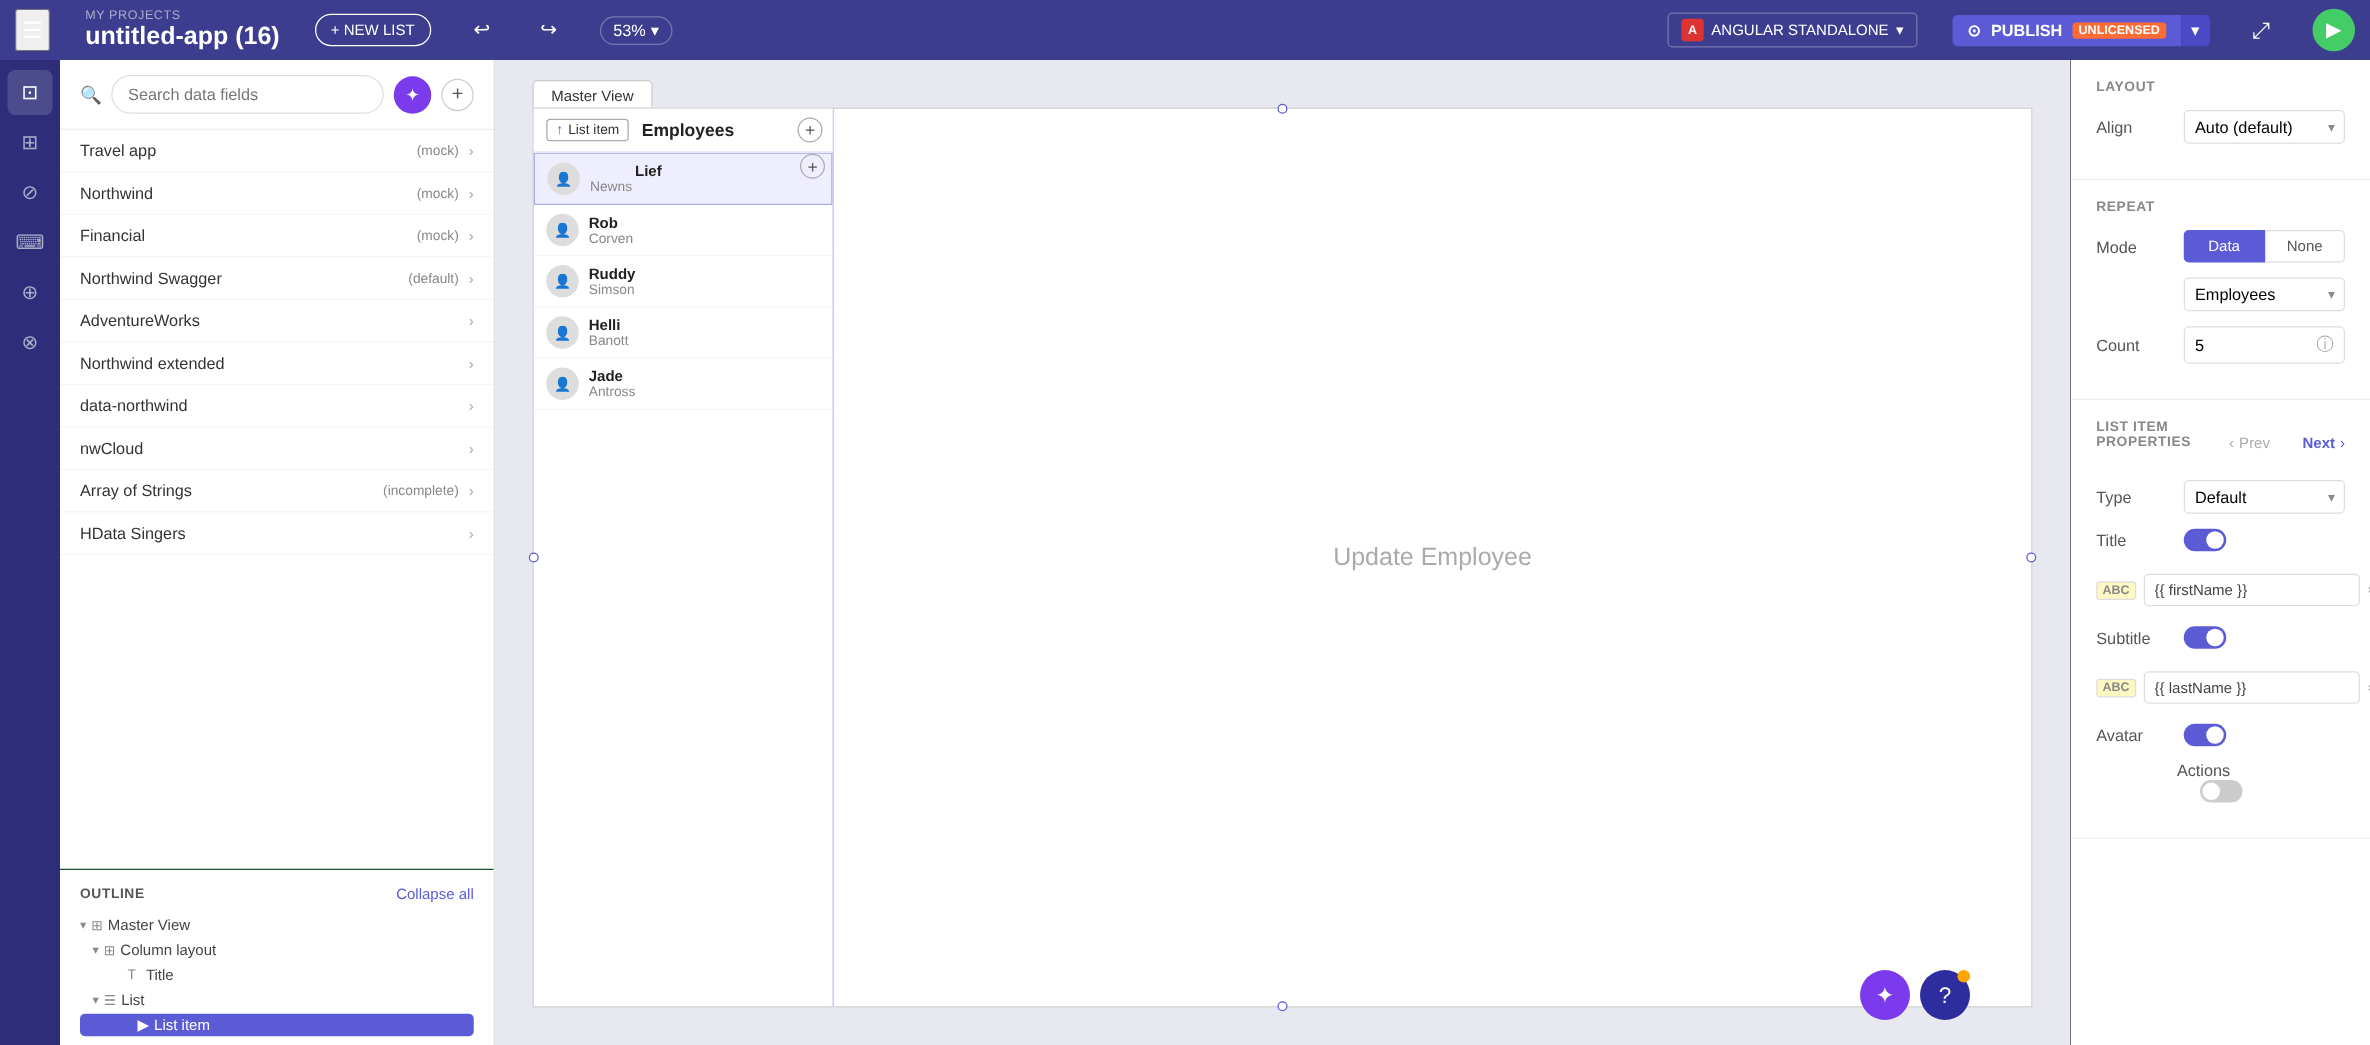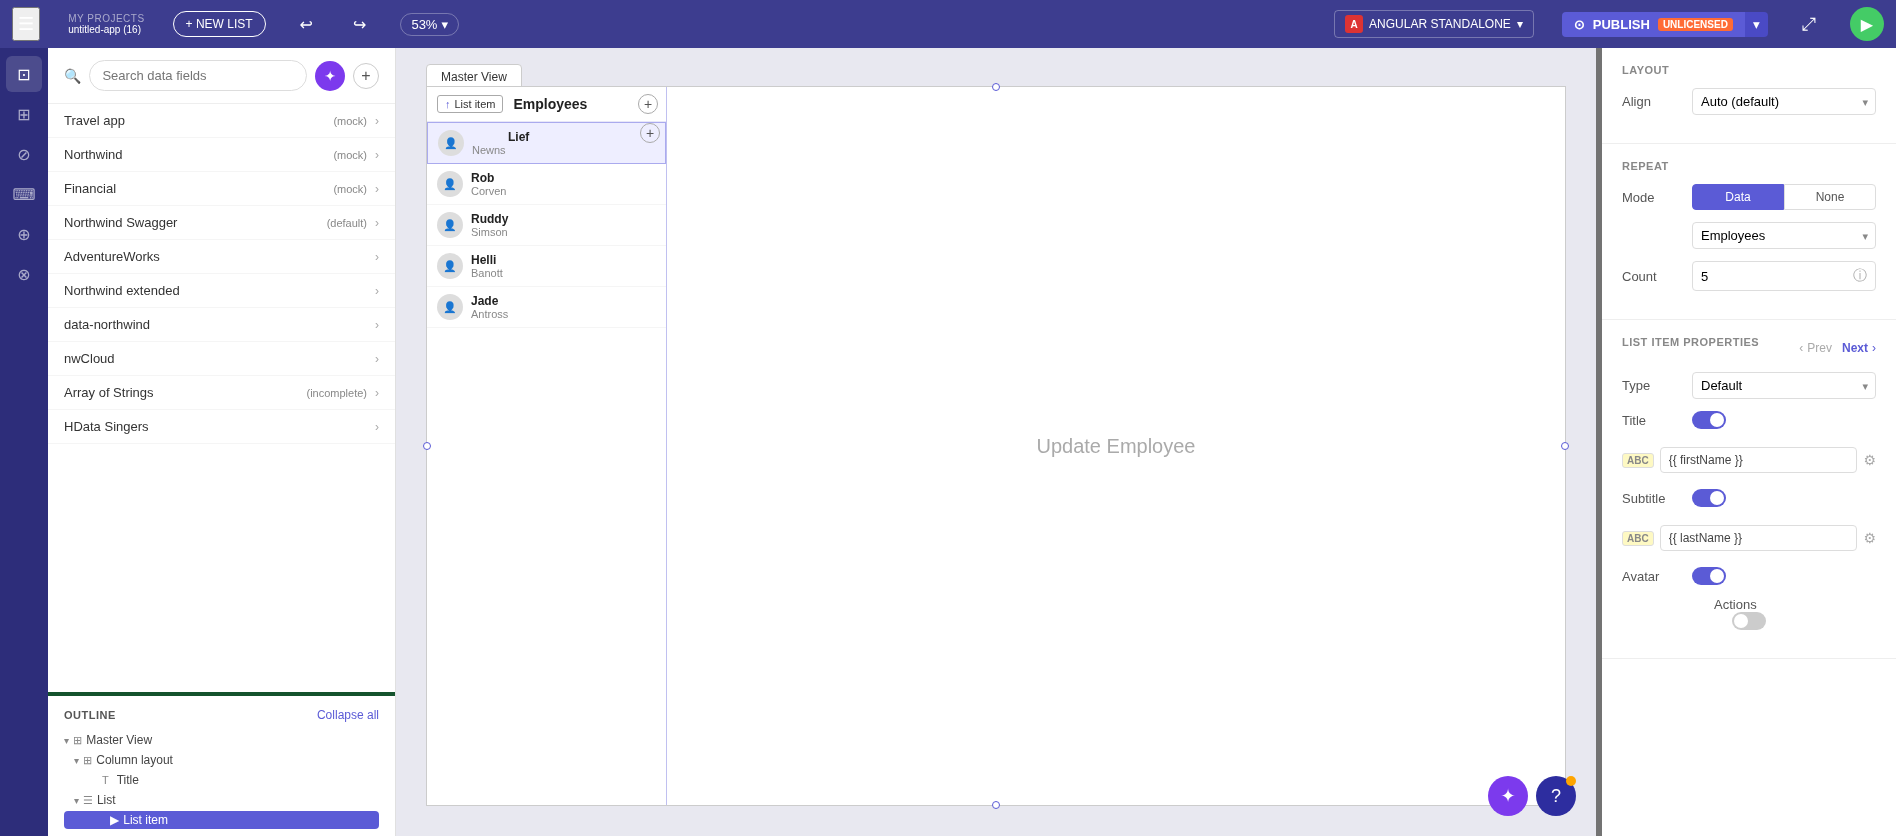--- a/index.html
+++ b/index.html
@@ -7,21 +7,21 @@
 
     
     .topbar {
       display: flex; align-items: center; height: 48px;
       background: #3d3d8f; color: white; padding: 0 12px; gap: 28px;
       position: fixed; top: 0; left: 0; right: 0; z-index: 100;
     }
     .topbar-menu { font-size: 18px; cursor: pointer; color: white; padding: 4px; }
     .topbar-project { display: flex; flex-direction: column; }
     .topbar-project-label { font-size: 10px; color: #aaaacc; text-transform: uppercase; letter-spacing: 0.5px; }
-    .topbar-project-name { font-size: 10px; font-weight: 400; }
+    .topbar-project-name { font-size: 20px; font-weight: 700; }
     .topbar-new-view {
       background: transparent; border: 1.5px solid white; color: white;
       padding: 5px 12px; border-radius: 20px; font-size: 12px; cursor: pointer; font-weight: 500;
     }
     .topbar-spacer { flex: 1; }
     .topbar-icon-btn {
       background: none; border: none; color: white; cursor: pointer; font-size: 16px; padding: 4px 6px;
     }
     .topbar-zoom {
       display: flex; align-items: center; gap: 4px;
@@ -98,21 +98,21 @@
     .data-sources { overflow-y: auto; flex: 1; }
     .ds-item {
       display: flex; align-items: center; padding: 9px 16px;
       border-bottom: 1px solid #f5f5f5; cursor: pointer; justify-content: center;
     }
     .ds-name { flex: 1; font-size: 13px; color: #333; }
     .ds-badge { font-size: 11px; color: #888; margin-right: 8px; }
     .ds-arrow { color: #aaa; font-size: 12px; }
 
     
-    .outline-section { border-top: 4px solid #14532d; padding: 12px 16px 6px; }
+    .outline-section { border-top: 1px solid #14532d; padding: 12px 16px 6px; }
     .outline-header { display: flex; align-items: center; justify-content: space-between; margin-bottom: 8px; }
     .outline-title { font-size: 11px; font-weight: 700; text-transform: uppercase; color: #555; letter-spacing: 0.5px; }
     .collapse-all { font-size: 12px; color: #5b5bd6; cursor: pointer; }
 
     .outline-tree { font-size: 12px; color: #444; }
     .outline-node {
       display: flex; align-items: center; padding: 3px 0; cursor: pointer; gap: 4px;
     }
     .indent-1 { padding-left: 10px; }
     .indent-2 { padding-left: 22px; }
@@ -127,21 +127,21 @@
       width: 8px; height: 8px; background: white; border: 1px solid #5b5bd6;
       position: absolute; border-radius: 50%;
     }
     .list-avatar {
       width: 26px; height: 26px; background: #ddd; border-radius: 50%;
       display: flex; align-items: center; justify-content: center; font-size: 11px; color: #888; flex-shrink: 0;
     }
 
     
     .right-panel {
-      width: 300px; background: white; border-left: 6px solid #737373;
+      width: 240px; background: white; border-left: 1px solid #737373;
       overflow-y: auto; font-size: 13px; flex-shrink: 0;
     }
 
     .rp-section { padding: 16px 20px; border-bottom: 1px solid #eee; }
     .rp-section-title { font-size: 11px; font-weight: 700; text-transform: uppercase; color: #888; letter-spacing: 0.5px; margin-bottom: 12px; }
 
     .rp-row { display: flex; align-items: center; margin-bottom: 12px; }
     .rp-label { width: 70px; color: #555; font-size: 13px; flex-shrink: 0; }
     .rp-select-wrapper { flex: 1; position: relative; }
     .rp-select-wrapper select {
@@ -485,21 +485,21 @@
         </div>
       </div>
     </div>
 
     <div class="rp-section">
       <div class="lip-header">
         <span class="rp-section-title">LIST ITEM PROPERTIES</span>
         <div class="lip-nav">
           <span style="font-size:12px;color:#aaa;">‹</span>
           <span style="font-size:12px;color:#aaa;">Prev</span>
-          <span style="font-size:12px;color:#5b5bd6;font-weight:600;margin-left:6px;">Next</span>
+          <span style="font-size:12px;color:#5b5bd6;font-weight:600;margin-left:22px;">Next</span>
           <span style="font-size:12px;color:#5b5bd6;">›</span>
         </div>
       </div>
 
       <div class="rp-row">
         <span class="rp-label">Type</span>
         <div class="rp-select-wrapper">
           <select>
             <option>Default</option>
           </select>

